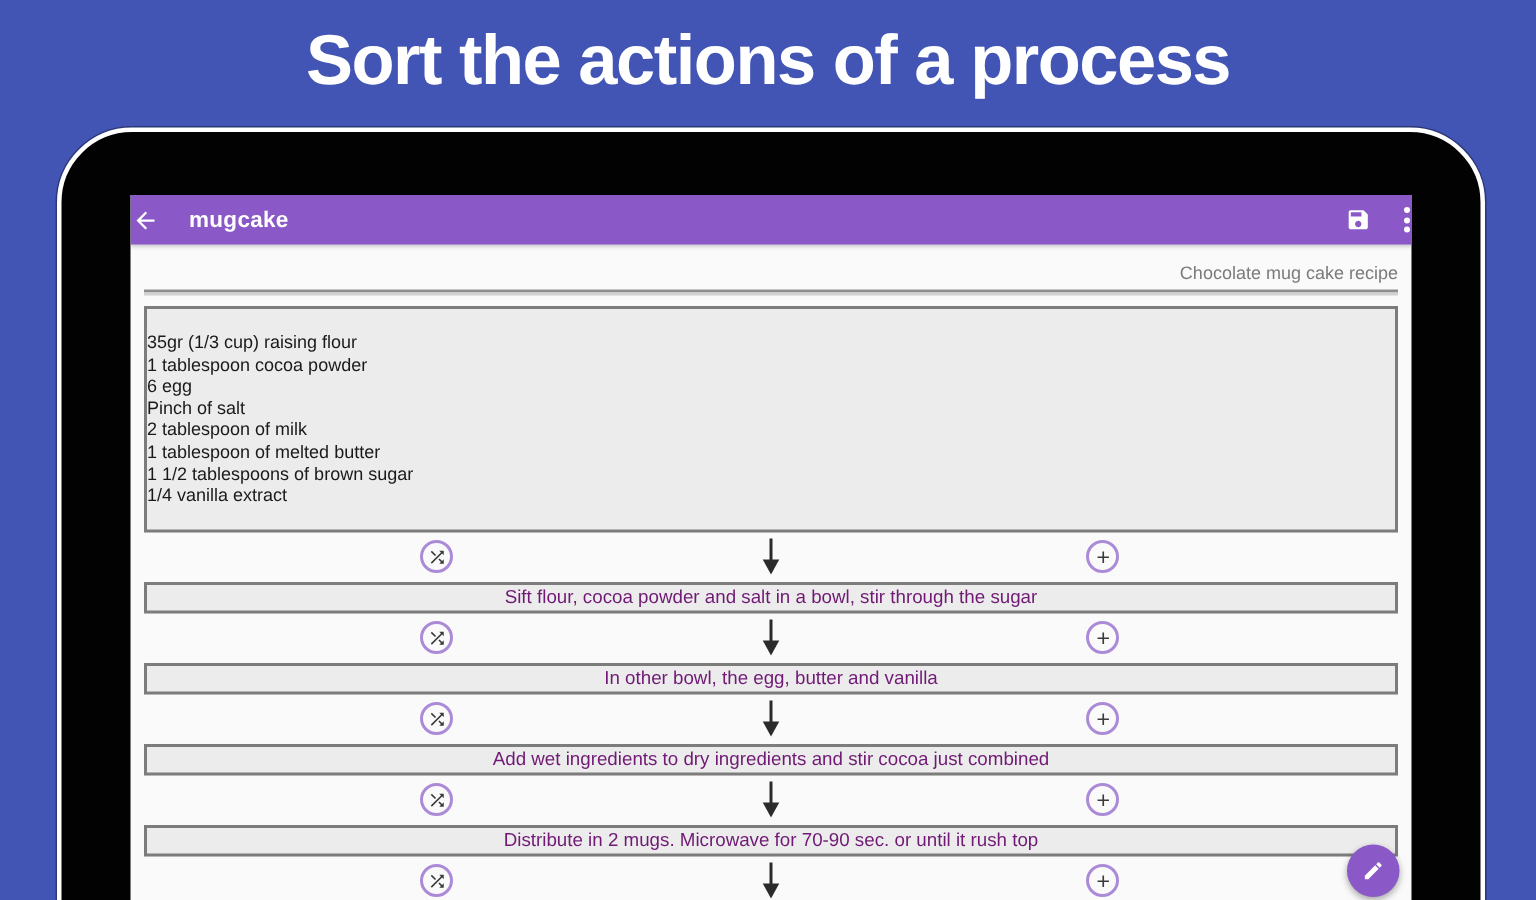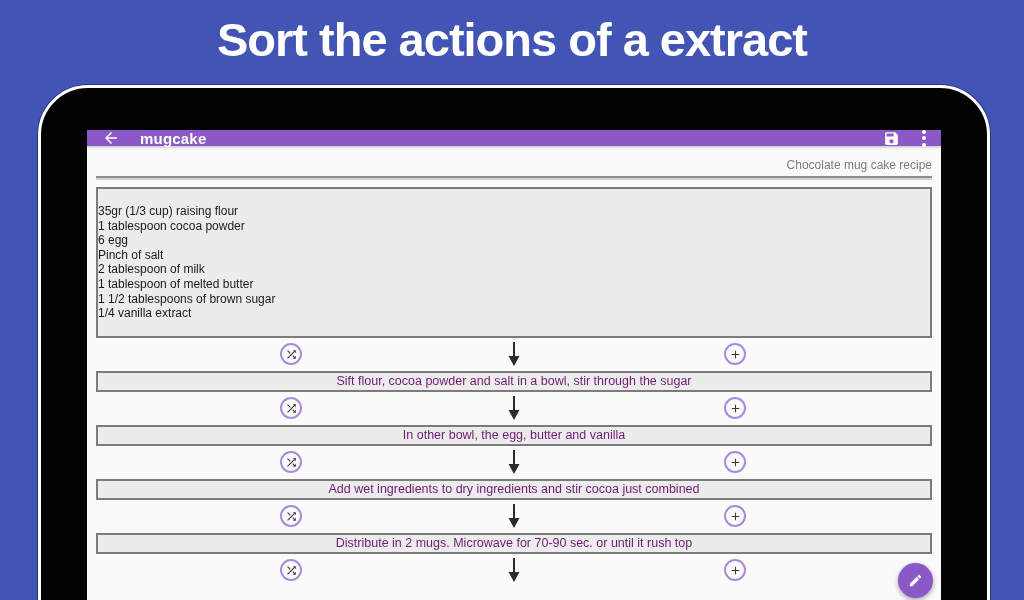--- a/index.html
+++ b/index.html
@@ -21,22 +21,22 @@
     position:absolute;left:38px;top:85px;width:946px;height:560px;
     background:#020202;border:3px solid #ffffff;border-radius:50px;
     box-shadow:0 0 0 1px rgba(0,0,0,0.35);
   }
   .screen{
     position:absolute;left:46px;top:42px;width:854px;height:478px;
     background:#fafafa;overflow:hidden;
   }
   
   .toolbar{
-    height:16px;background:#8b58c7;display:flex;align-items:center;
-    padding:0 15px;box-shadow:0 1px 3px rgba(0,0,0,0.25);position:relative;z-index:5;
+    height:33px;background:#8b58c7;display:flex;align-items:center;
+    padding:0 1px;box-shadow:0 1px 3px rgba(0,0,0,0.25);position:relative;z-index:5;
   }
   .back-btn{
     background:none;border:none;padding:0;margin:0;cursor:pointer;
     display:flex;align-items:center;
   }
   .toolbar-title{
     color:#ffffff;font-size:15px;font-weight:700;margin-left:20px;flex:1;
     letter-spacing:0.2px;
   }
   .icon-btn{
@@ -83,21 +83,21 @@
     position:absolute;left:811px;top:433px;width:35px;height:35px;border-radius:50%;
     background:#8b58c7;border:none;cursor:pointer;z-index:10;
     display:flex;align-items:center;justify-content:center;
     box-shadow:0 2px 5px rgba(0,0,0,0.35);
   }
 </style>
 </head>
 <body>
 
 <div class="banner">
-  <div class="banner-title">Sort the actions of a extract</div>
+  <div class="banner-title">Sort the actions of a process</div>
 </div>
 
 <div class="tablet">
   <div class="screen">
 
     <div class="toolbar">
       <button class="back-btn">
         <span style="display:flex;">
           <svg width="18" height="18" viewBox="0 0 24 24">
               <path fill="#ffffff" d="M20 11H7.83l5.59-5.59L12 4l-8 8 8 8 1.41-1.41L7.83 13H20v-2z"></path>

